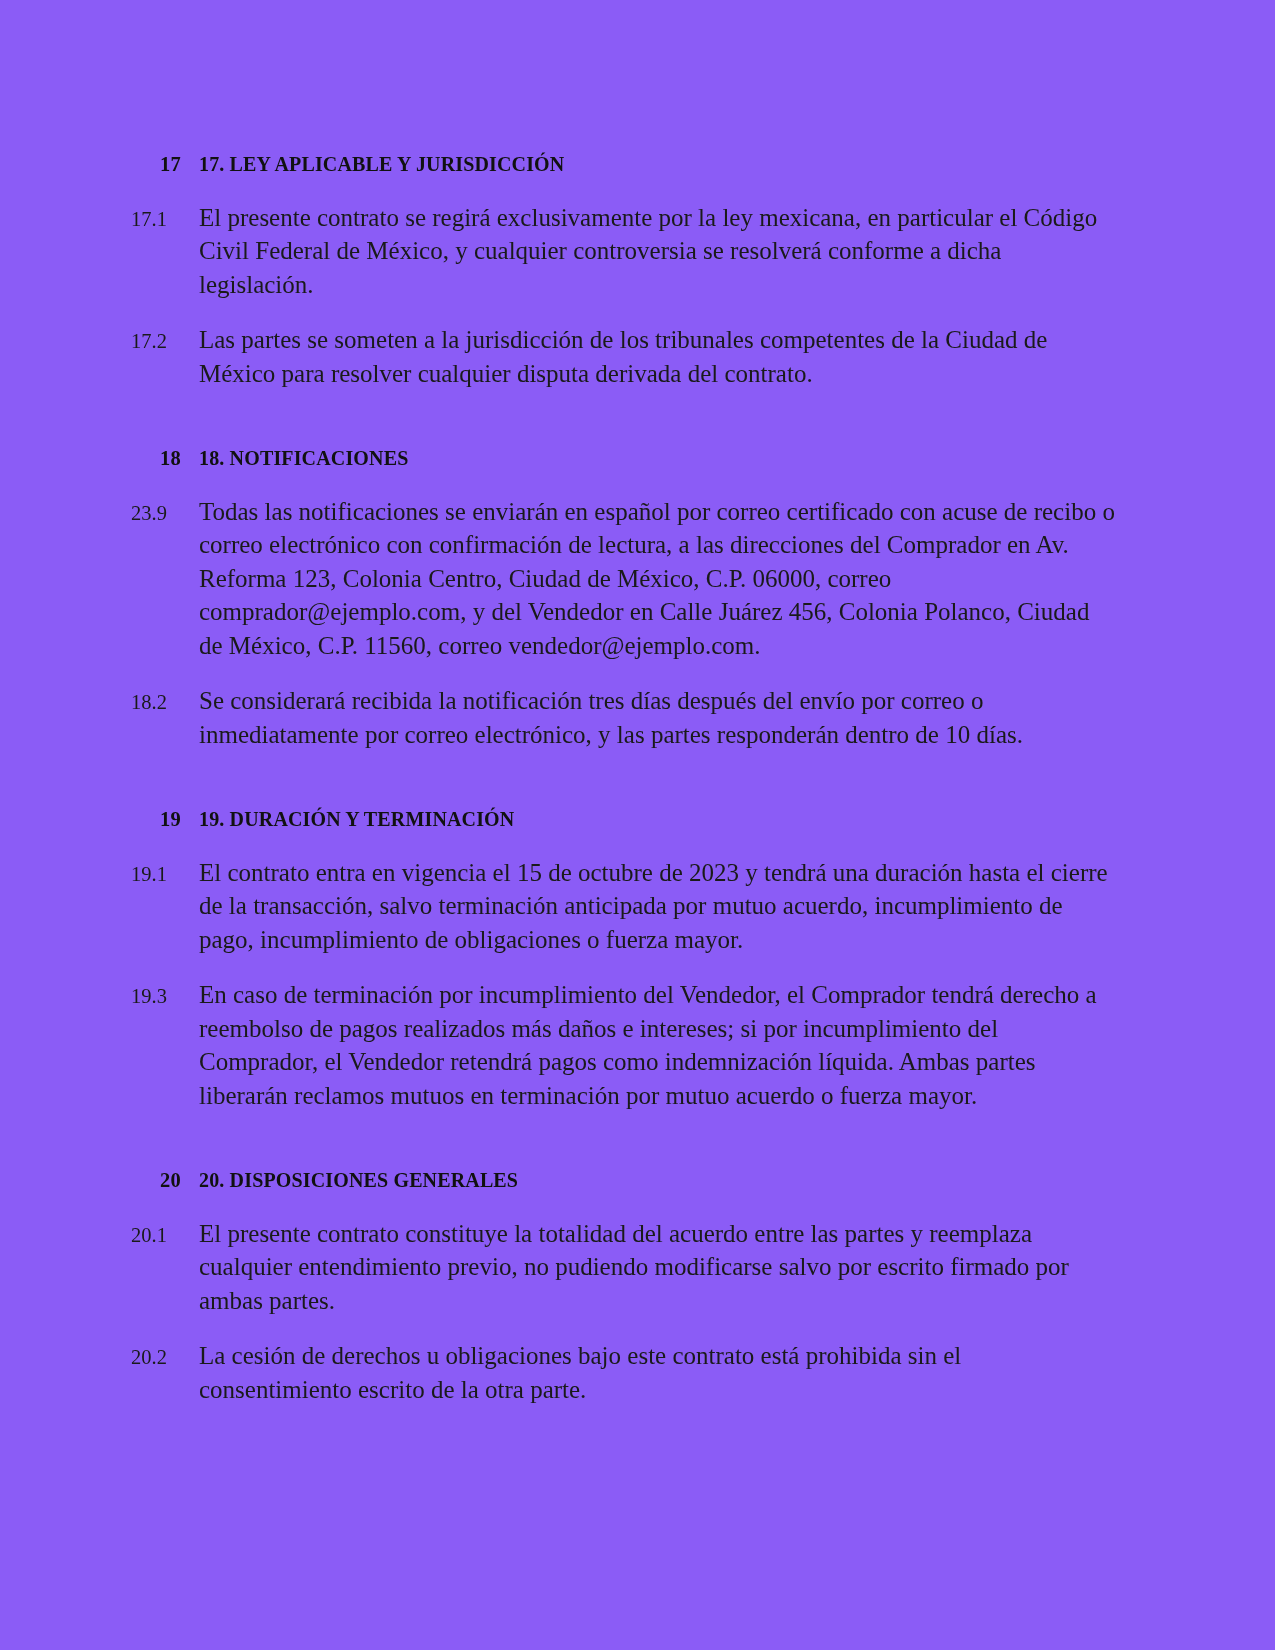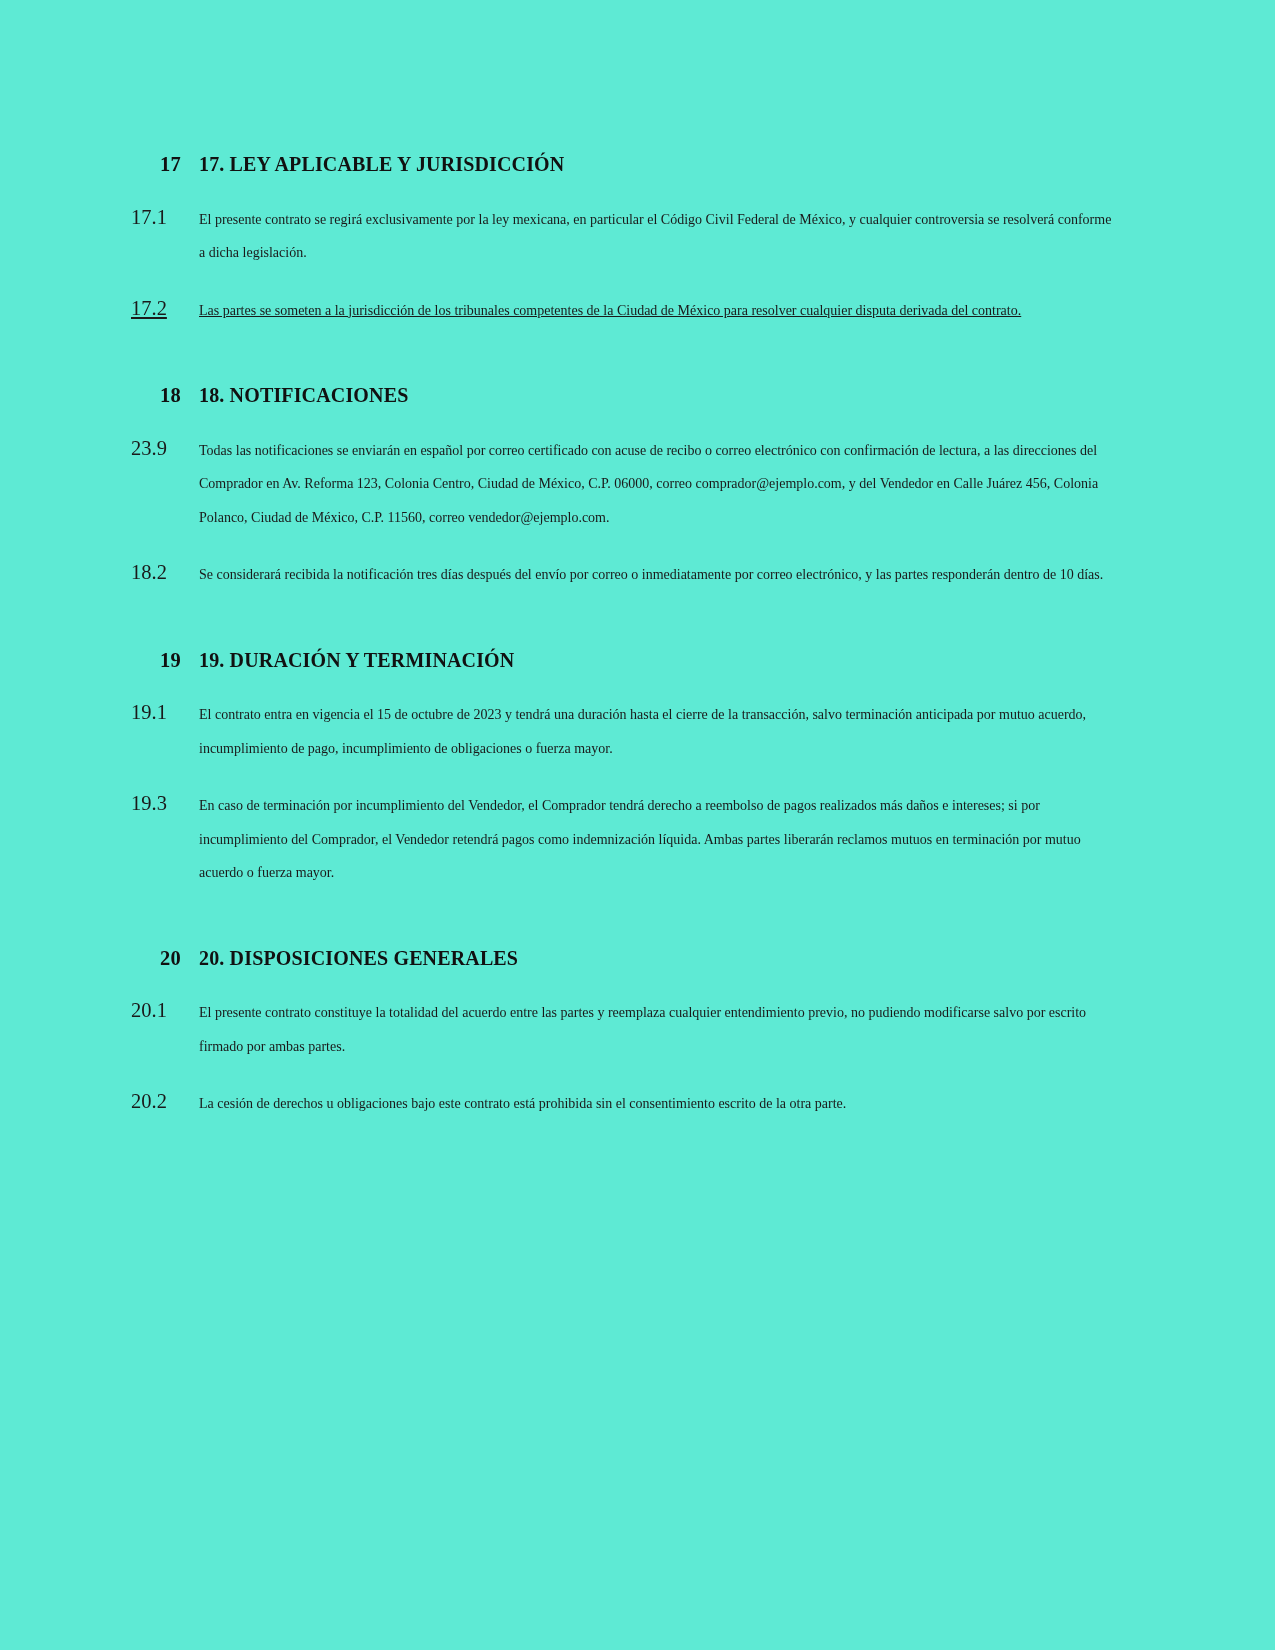--- a/index.html
+++ b/index.html
@@ -4,21 +4,21 @@
 <style>
   html, body {
     margin: 0;
     padding: 0;
     background: #ffffff;
   }
   .page {
     position: relative;
     width: 1275px;
     height: 1650px;
-    background: #5eead4;
+    background: #8b5cf6;
     overflow: hidden;
     box-sizing: border-box;
     padding: 152px 160px 16px 131px;
     font-family: "Liberation Serif", "DejaVu Serif", serif;
     color: #1a1a1a;
   }
 
   
   .section {
     display: block;
@@ -58,35 +58,35 @@
     flex: 0 0 68px;
     text-align: left;
     padding-right: 8px;
     box-sizing: border-box;
     font-size: 20.5px;
     line-height: 33.5px;
     color: #1a1a1a;
   }
   .clause-body {
     flex: 1 1 auto;
-    font-size: 14px;
+    font-size: 25px;
     line-height: 33.5px;
     color: #1a1a1a;
     text-align: left;
     hyphens: none;
   }
   .clause-body b {
     font-weight: normal;
   }
 
   
   .section + .section {
     margin-top: 56px;
   }
-  .section-17 .clause:last-child { margin-bottom: 0; text-decoration: underline; }
+  .section-17 .clause:last-child { margin-bottom: 0; }
 </style>
 </head>
 <body>
 
 <div class="page">
   <div id="sections-root">
       <div class="section section-17">
         <div class="section-head">
           <div class="sec-num">17</div>
           <div class="sec-title">17. LEY APLICABLE Y JURISDICCIÓN</div>

